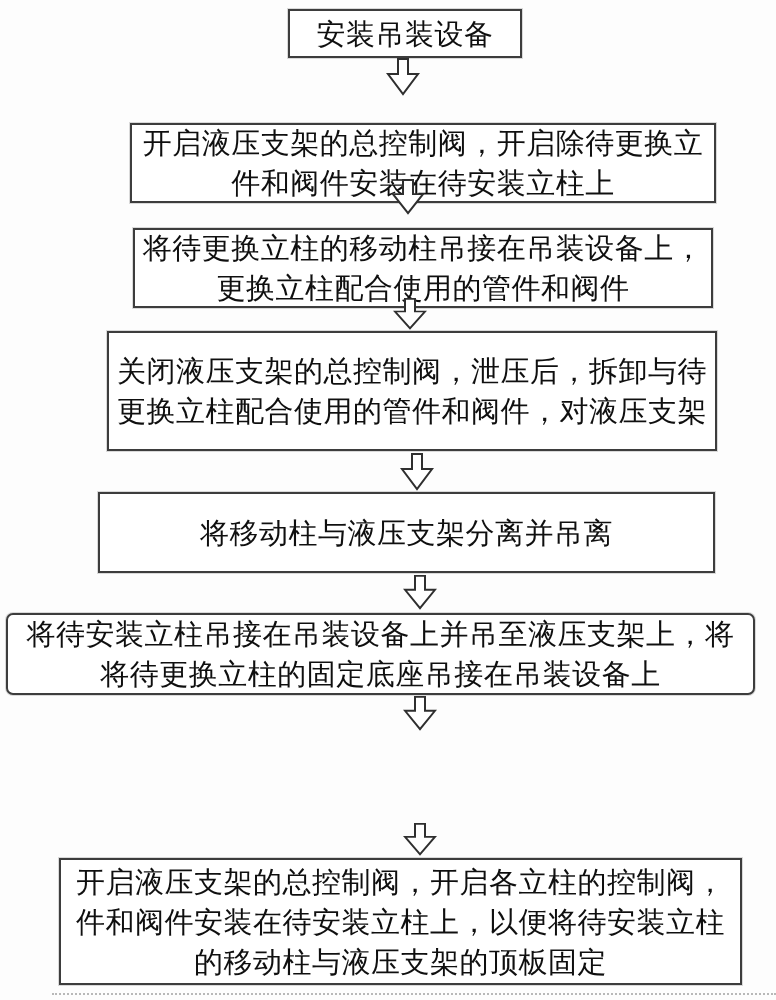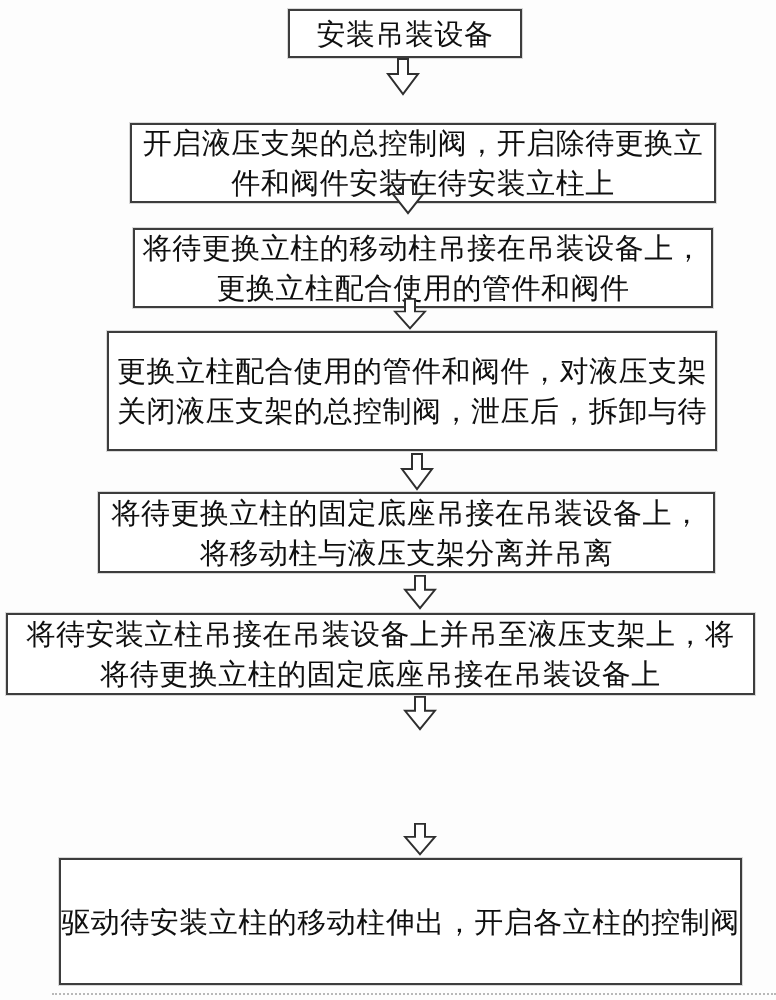--- a/index.html
+++ b/index.html
@@ -71,50 +71,51 @@
   <div class="flow-box" style="left:133px; top:228px; width:580px; height:80px;">
     <div class="line">将待更换立柱的移动柱吊接在吊装设备上，</div>
     <div class="line">更换立柱配合使用的管件和阀件</div>
   </div>
 
   <svg class="arrow" style="left:393px; top:298px;" width="34" height="32" viewBox="0 0 34 38" preserveAspectRatio="none">
     <path d="M12 1 H22 V16 H32 L17 36 L2 16 H12 Z" fill="#ffffff" stroke="#2f2f2f" stroke-width="2"></path>
   </svg>
 
   <div class="flow-box" style="left:107px; top:331px; width:610px; height:120px;">
+    <div class="line">关闭液压支架的总控制阀，泄压后，拆卸与待</div>
     <div class="line">更换立柱配合使用的管件和阀件，对液压支架</div>
-    <div class="line">关闭液压支架的总控制阀，泄压后，拆卸与待</div>
   </div>
 
   <svg class="arrow" style="left:400px; top:453px;" width="34" height="38" viewBox="0 0 34 38" preserveAspectRatio="none">
     <path d="M12 1 H22 V16 H32 L17 36 L2 16 H12 Z" fill="#ffffff" stroke="#2f2f2f" stroke-width="2"></path>
   </svg>
 
   <div class="flow-box" style="left:98px; top:492px; width:617px; height:81px;">
-    <div class="line">将待更换立柱的固定底座吊接在吊装设备上，</div>
     <div class="line">将移动柱与液压支架分离并吊离</div>
   </div>
 
   <svg class="arrow" style="left:403px; top:575px;" width="34" height="35" viewBox="0 0 34 38" preserveAspectRatio="none">
     <path d="M12 1 H22 V16 H32 L17 36 L2 16 H12 Z" fill="#ffffff" stroke="#2f2f2f" stroke-width="2"></path>
   </svg>
 
-  <div class="flow-box" style="left:6px; top:613px; width:749px; height:82px;">
+  <div class="flow-box" style="left:6px; top:613px; width:749px; height:82px;border-radius:7px;">
     <div class="line">将待安装立柱吊接在吊装设备上并吊至液压支架上，将</div>
     <div class="line">将待更换立柱的固定底座吊接在吊装设备上</div>
   </div>
 
   <svg class="arrow" style="left:403px; top:696px;" width="34" height="35" viewBox="0 0 34 38" preserveAspectRatio="none">
     <path d="M12 1 H22 V16 H32 L17 36 L2 16 H12 Z" fill="#ffffff" stroke="#2f2f2f" stroke-width="2"></path>
   </svg>
 
 
   <svg class="arrow" style="left:403px; top:823px;" width="34" height="33" viewBox="0 0 34 38" preserveAspectRatio="none">
     <path d="M12 1 H22 V16 H32 L17 36 L2 16 H12 Z" fill="#ffffff" stroke="#2f2f2f" stroke-width="2"></path>
   </svg>
 
   <div class="flow-box" style="left:59px; top:858px; width:683px; height:127px;">
-    <div class="line">驱动待安装立柱的移动柱伸出，开启各立柱的控制阀</div>
+    <div class="line">开启液压支架的总控制阀，开启各立柱的控制阀，</div>
+    <div class="line">件和阀件安装在待安装立柱上，以便将待安装立柱</div>
+    <div class="line">的移动柱与液压支架的顶板固定</div>
   </div>
 
   <div class="scan-noise"></div>
 
 </div>
 
 </body></html>

